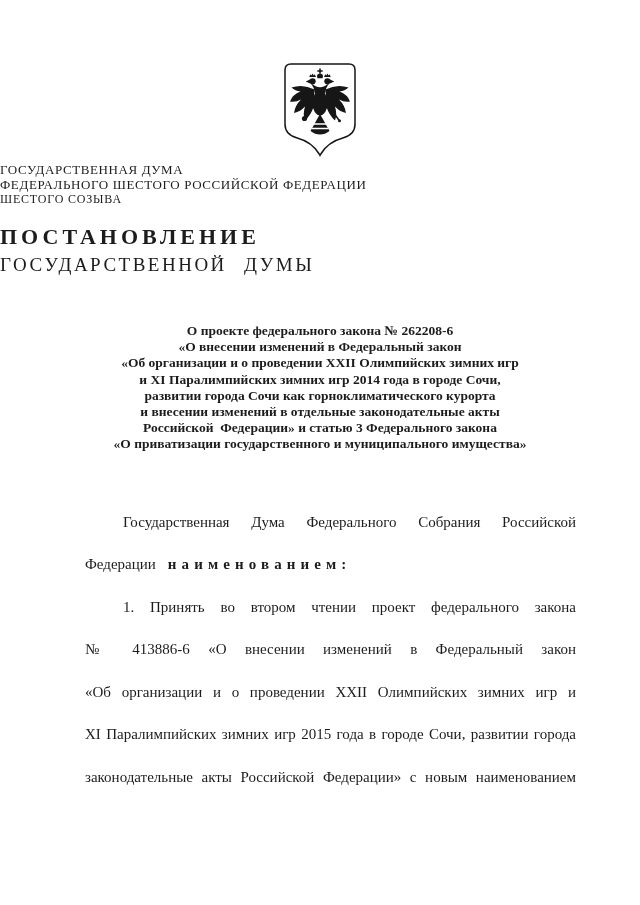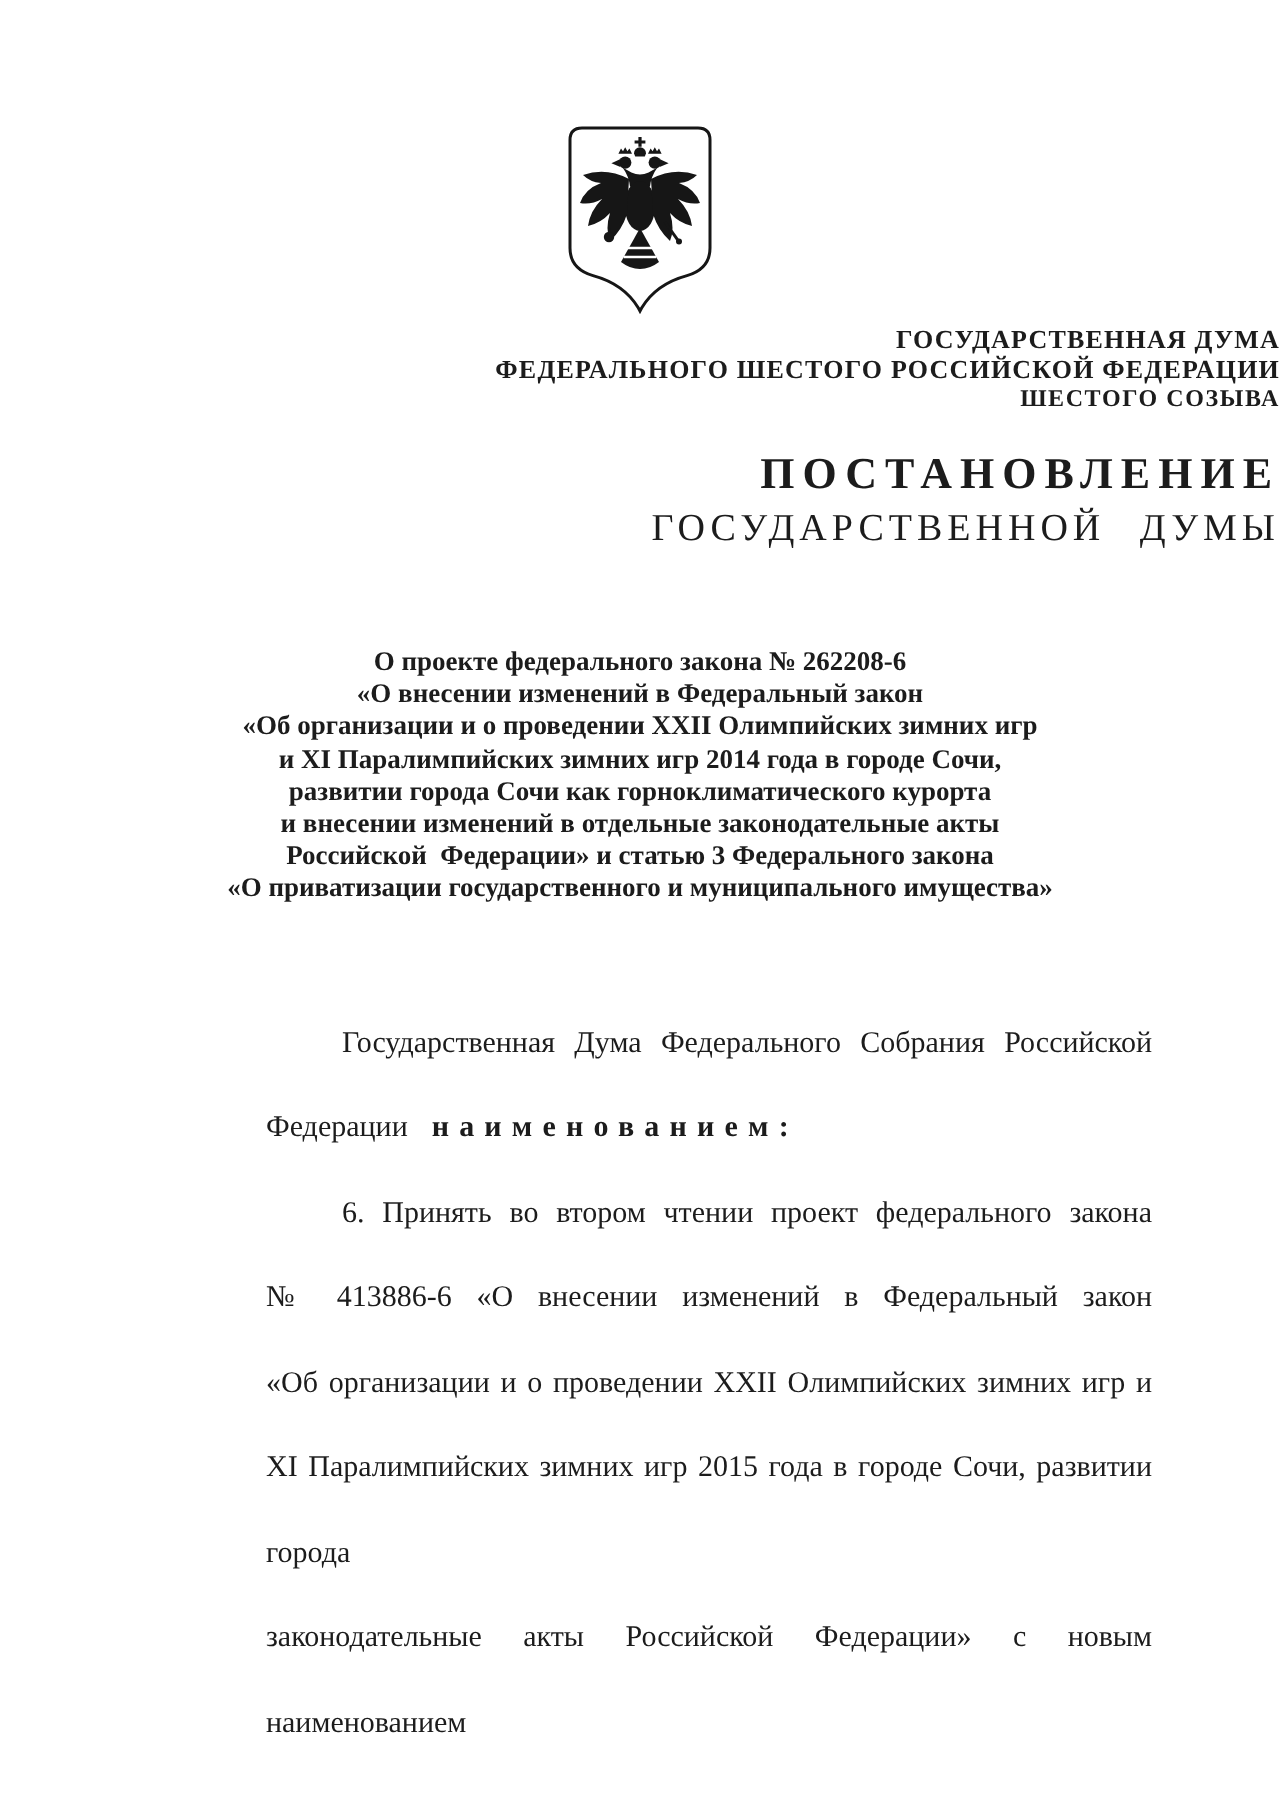--- a/index.html
+++ b/index.html
@@ -9,43 +9,43 @@
     color: #1c1c1c;
     font-family: "Liberation Serif", "DejaVu Serif", serif;
     overflow: hidden;
     -webkit-font-smoothing: antialiased;
   }
   .page { width: 640px; height: 905px; position: relative; }
 
   .emblem { width: 76px; margin: 62px auto 4px auto; }
   .emblem svg { display: block; }
 
-  .org-header { text-align: right; font-weight: bold; }
+  .org-header { text-align: left; font-weight: normal; }
   .org-line1 { font-size: 13px; line-height: 15px; letter-spacing: 0.6px; }
   .org-line2 { font-size: 13px; line-height: 15px; letter-spacing: 0.6px; }
   .org-line3 { font-size: 12px; line-height: 15px; letter-spacing: 0.8px; }
 
-  .doc-title { text-align: right; margin-top: 17px; }
+  .doc-title { text-align: left; margin-top: 17px; }
   .doc-title-main {
     font-size: 22px; font-weight: bold; letter-spacing: 4px; line-height: 26px;
   }
   .doc-title-sub {
     font-size: 19px; letter-spacing: 2.5px; word-spacing: 10px;
     line-height: 24px; margin-top: 3px;
   }
 
   .subject {
     margin-top: 46px; text-align: center;
     font-weight: bold; font-size: 13.5px; line-height: 16.2px;
   }
 
   .content {
     margin-top: 48px;
     padding-left: 85px; padding-right: 64px;
-    font-size: 15px; line-height: 42.5px; margin-left: 48px;
+    font-size: 15px; line-height: 42.5px;
   }
   .jline { text-align: justify; text-align-last: justify; }
   .indent { text-indent: 38px; }
   .bline { text-align: left; }
   .resolve {
     font-weight: bold; letter-spacing: 0.34em; margin-left: 12px;
   }
 </style>
 </head>
 <body>
@@ -115,21 +115,21 @@
   <div class="content">
 
     <div>
       <div class="jline indent">Государственная Дума Федерального Собрания Российской</div>
       <div class="bline">
         <span>Федерации</span><span class="resolve">наименованием:</span>
       </div>
     </div>
 
     <div>
-      <div class="jline indent">6. Принять во втором чтении проект федерального закона</div>
+      <div class="jline indent">1. Принять во втором чтении проект федерального закона</div>
       <div class="jline">№&nbsp;413886-6 «О внесении изменений в Федеральный закон</div>
       <div class="jline">«Об организации и о проведении XXII Олимпийских зимних игр и</div>
       <div class="jline">XI Паралимпийских зимних игр 2015 года в городе Сочи, развитии города</div>
       <div class="jline">законодательные акты Российской Федерации» с новым наименованием</div>
     </div>
 
   </div>
 
 </div>
 

